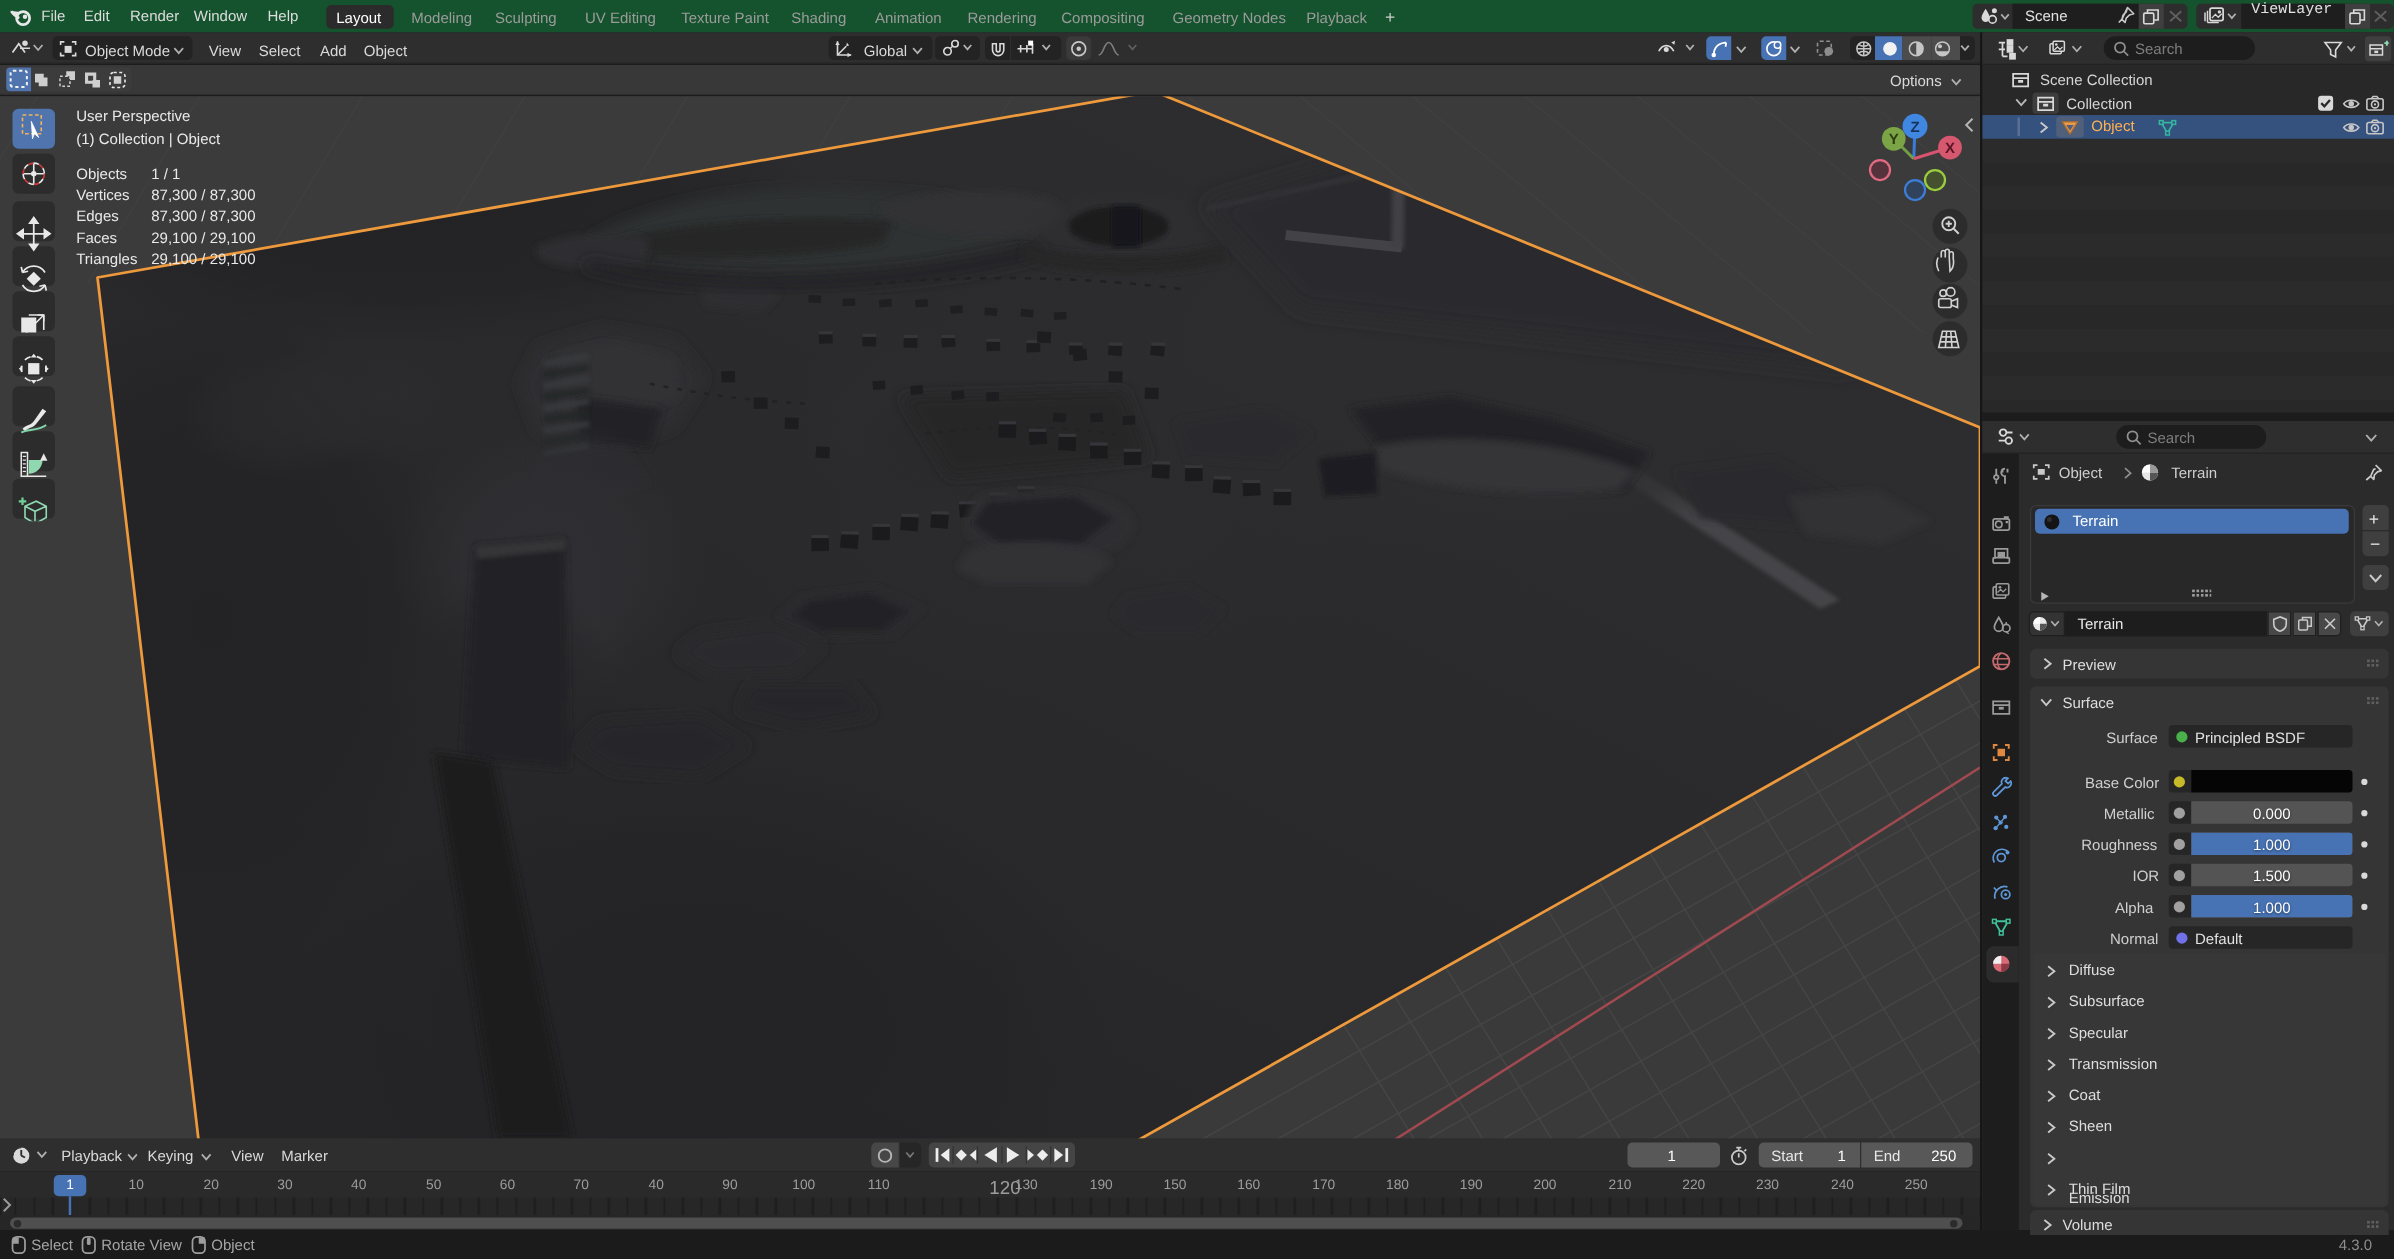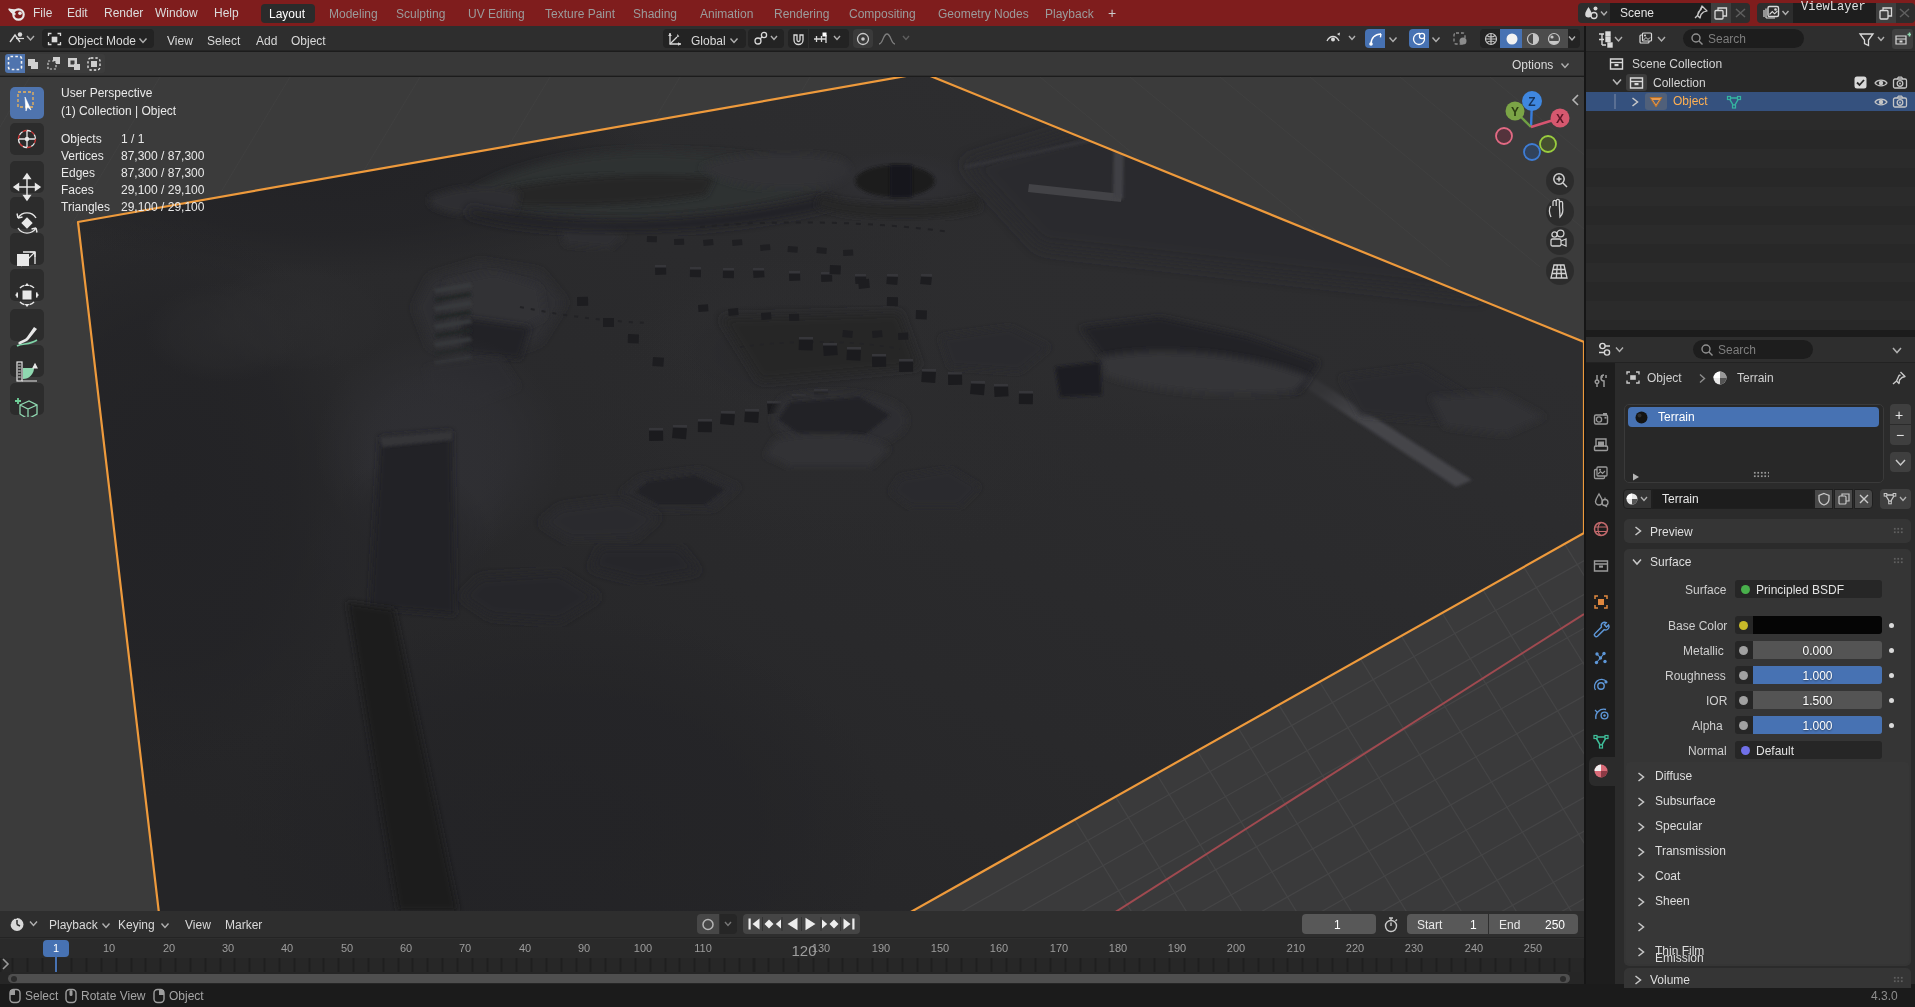--- a/index.html
+++ b/index.html
@@ -4,21 +4,21 @@
 *{margin:0;padding:0;box-sizing:border-box;-webkit-font-smoothing:antialiased;}
 html,body{width:1915px;height:1007px;overflow:hidden;background:#1c1c1c;
  font-family:"Liberation Sans",sans-serif;}
 .a{position:absolute;}
 .tx{position:absolute;font-size:12px;color:#d9d9d9;white-space:nowrap;}
 svg{display:block;}
 </style></head>
 <body>
 <div class="a" style="left:0;top:0;width:1915px;height:1007px;background:#1c1c1c;">
 
-<div class="a" style="left:0;top:0;width:1915px;height:26px;background:#7f1d1d;">
+<div class="a" style="left:0;top:0;width:1915px;height:26px;background:#14532d;">
 <svg class="a" style="left:7px;top:5px;" width="20" height="17" viewBox="0 0 20 17">
 <circle cx="11.5" cy="9.5" r="5.2" fill="none" stroke="#e8e8e8" stroke-width="2.2"></circle>
 <circle cx="13" cy="8.3" r="1.8" fill="#e8e8e8"></circle>
 <path d="M1 3.5 L9 4.6 L6.2 7.4 Z" fill="#e8e8e8"></path>
 <path d="M2 4 C4 7 6 8.5 8.5 9.5" stroke="#e8e8e8" stroke-width="2" fill="none"></path>
 </svg>
 <div class="tx" style="left:33px;top:6px;color:#dcdcdc;">File</div>
 <div class="tx" style="left:67px;top:6px;color:#dcdcdc;">Edit</div>
 <div class="tx" style="left:104px;top:6px;color:#dcdcdc;">Render</div>
 <div class="tx" style="left:155px;top:6px;color:#dcdcdc;">Window</div>

